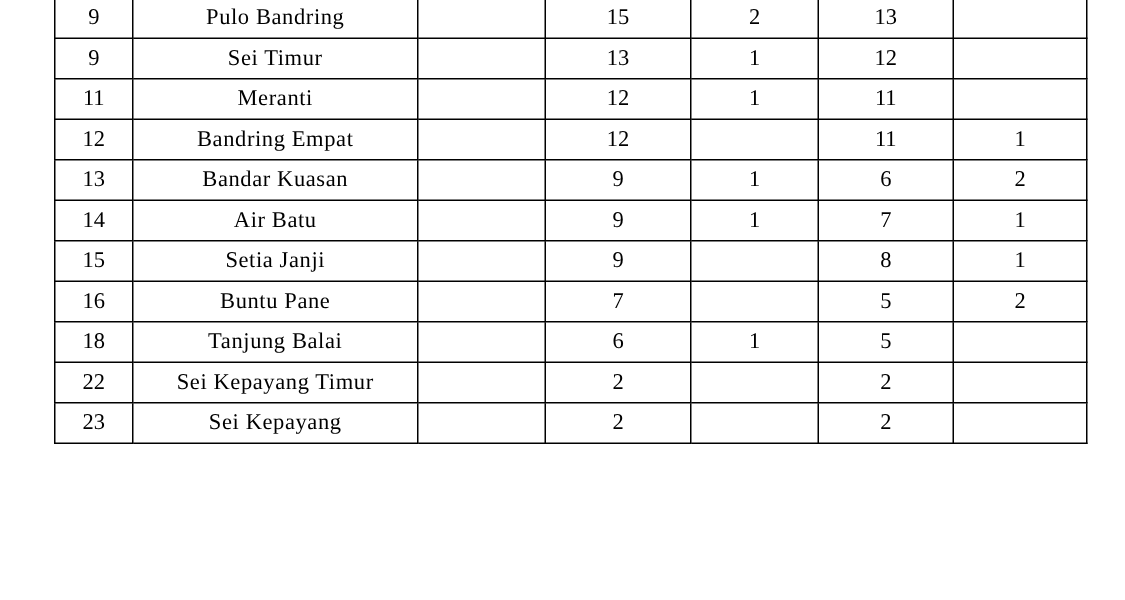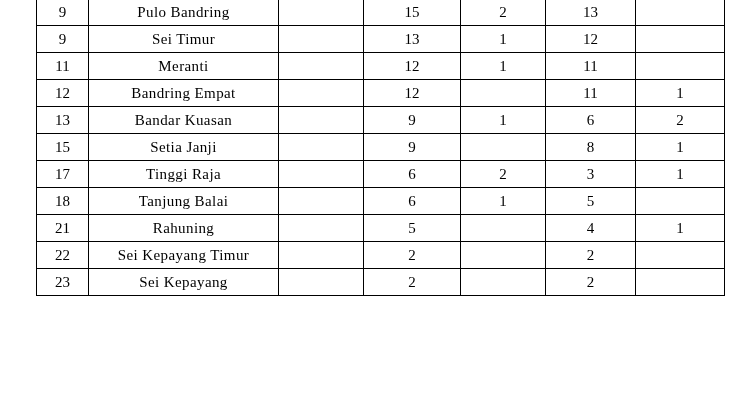--- a/index.html
+++ b/index.html
@@ -106,54 +106,54 @@
       <tr>
         <td class="no">13</td>
         <td class="name">Bandar Kuasan</td>
         <td class="blank"></td>
         <td class="num">9</td>
         <td class="num">1</td>
         <td class="num">6</td>
         <td class="num">2</td>
       </tr>
       <tr>
+        <td class="no">14</td>
+        <td class="name">Air Batu</td>
+        <td class="blank"></td>
+        <td class="num">9</td>
+        <td class="num">1</td>
+        <td class="num">7</td>
+        <td class="num">1</td>
+      </tr>
+      <tr>
         <td class="no">15</td>
         <td class="name">Setia Janji</td>
         <td class="blank"></td>
         <td class="num">9</td>
         <td class="num"></td>
         <td class="num">8</td>
         <td class="num">1</td>
       </tr>
       <tr>
-        <td class="no">17</td>
-        <td class="name">Tinggi Raja</td>
+        <td class="no">16</td>
+        <td class="name">Buntu Pane</td>
         <td class="blank"></td>
-        <td class="num">6</td>
+        <td class="num">7</td>
+        <td class="num"></td>
+        <td class="num">5</td>
         <td class="num">2</td>
-        <td class="num">3</td>
-        <td class="num">1</td>
       </tr>
       <tr>
         <td class="no">18</td>
         <td class="name">Tanjung Balai</td>
         <td class="blank"></td>
         <td class="num">6</td>
         <td class="num">1</td>
         <td class="num">5</td>
         <td class="num"></td>
-      </tr>
-      <tr>
-        <td class="no">21</td>
-        <td class="name">Rahuning</td>
-        <td class="blank"></td>
-        <td class="num">5</td>
-        <td class="num"></td>
-        <td class="num">4</td>
-        <td class="num">1</td>
       </tr>
       <tr>
         <td class="no">22</td>
         <td class="name">Sei Kepayang Timur</td>
         <td class="blank"></td>
         <td class="num">2</td>
         <td class="num"></td>
         <td class="num">2</td>
         <td class="num"></td>
       </tr>

